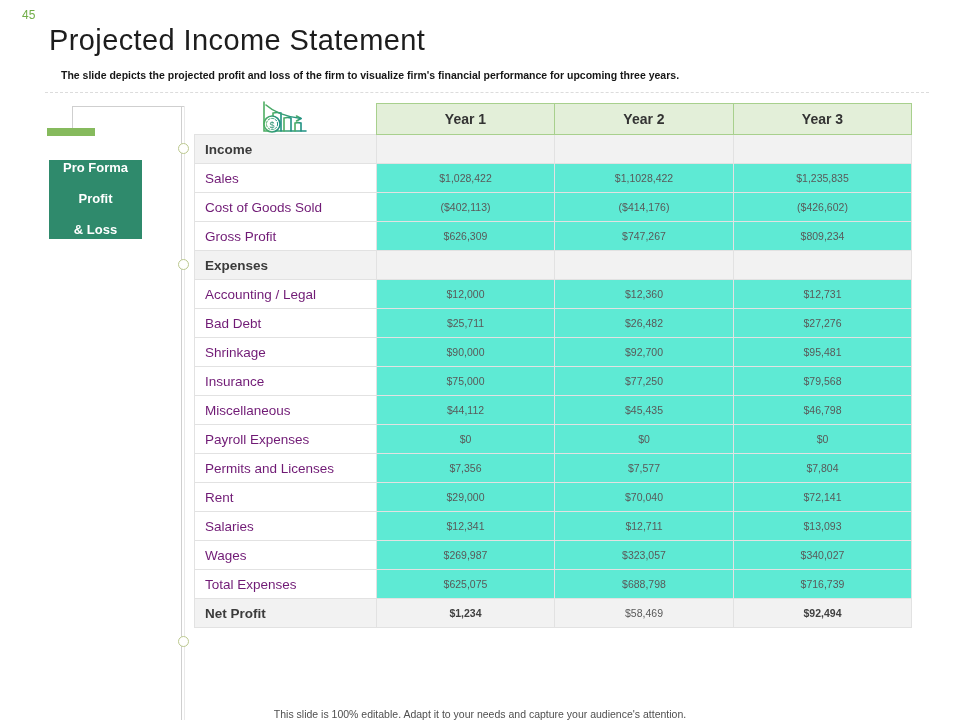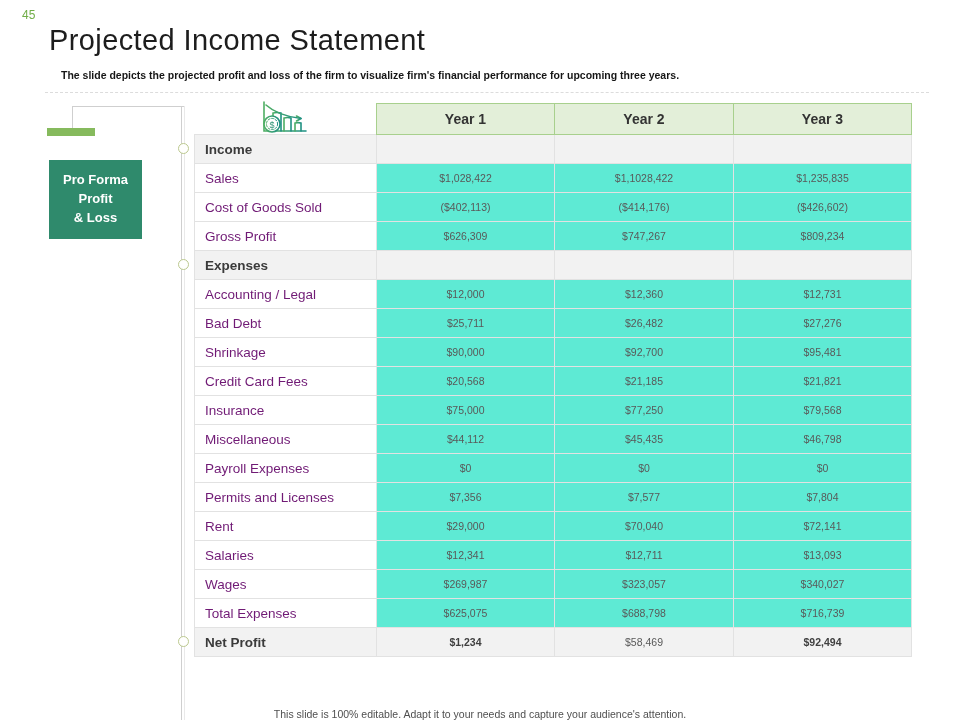--- a/index.html
+++ b/index.html
@@ -14,21 +14,21 @@
 
   .connector-h { position:absolute; left:72px; top:106px; width:112px; height:0; border-top:1px solid #cfcfcf; }
   .connector-stub { position:absolute; left:72px; top:106px; width:0; height:23px; border-left:1px solid #cfcfcf; }
   .green-bar { position:absolute; left:47px; top:128px; width:48px; height:8px; background:#86ba5d; }
   .timeline { position:absolute; left:181px; top:106px; width:4px; height:614px; border-left:1px solid #cfcfcf; border-right:1px solid #e9e9e9; }
   .tnode { position:absolute; left:178px; width:11px; height:11px; border-radius:50%; background:#fffffe; border:1px solid #bcc98f; }
   .tnode.n1 { top:143px; } .tnode.n2 { top:259px; } .tnode.n3 { top:636px; }
 
   .probox { position:absolute; left:49px; top:160px; width:93px; height:79px; background:#2f8a6c;
             display:flex; flex-direction:column; align-items:center; justify-content:center;
-            color:#ffffff; font-weight:bold; font-size:13px; line-height:1.45; text-align:center; }
+            color:#ffffff; font-weight:bold; font-size:13px; line-height:1.45; text-align:center;gap:12px; }
 
   .chart-icon { position:absolute; left:258px; top:99px; }
 
   .tbl-wrap { position:absolute; left:194px; top:103px; }
   table { border-collapse:collapse; table-layout:fixed; width:717px; }
   th,td { box-sizing:border-box; vertical-align:middle; }
   th.corner { border:none; background:transparent; height:31px; }
   th.year { background:#e3efd9; border:1px solid #a8d08d; height:31px; font-size:14px; font-weight:bold; color:#333333; text-align:center; }
   tbody td { border:1px solid #e2e2e2; height:29px; }
   td.lbl { font-size:13.5px; color:#701a75; padding-left:10px; text-align:left; background:#ffffff; }
@@ -144,26 +144,20 @@
             <td class="val">$26,482</td>
             <td class="val">$27,276</td>
           </tr>
           <tr class="data">
             <td class="lbl">Shrinkage</td>
             <td class="val">$90,000</td>
             <td class="val">$92,700</td>
             <td class="val">$95,481</td>
           </tr>
           <tr class="data">
-            <td class="lbl">Credit Card Fees</td>
-            <td class="val">$20,568</td>
-            <td class="val">$21,185</td>
-            <td class="val">$21,821</td>
-          </tr>
-          <tr class="data">
             <td class="lbl">Insurance</td>
             <td class="val">$75,000</td>
             <td class="val">$77,250</td>
             <td class="val">$79,568</td>
           </tr>
           <tr class="data">
             <td class="lbl">Miscellaneous</td>
             <td class="val">$44,112</td>
             <td class="val">$45,435</td>
             <td class="val">$46,798</td>

